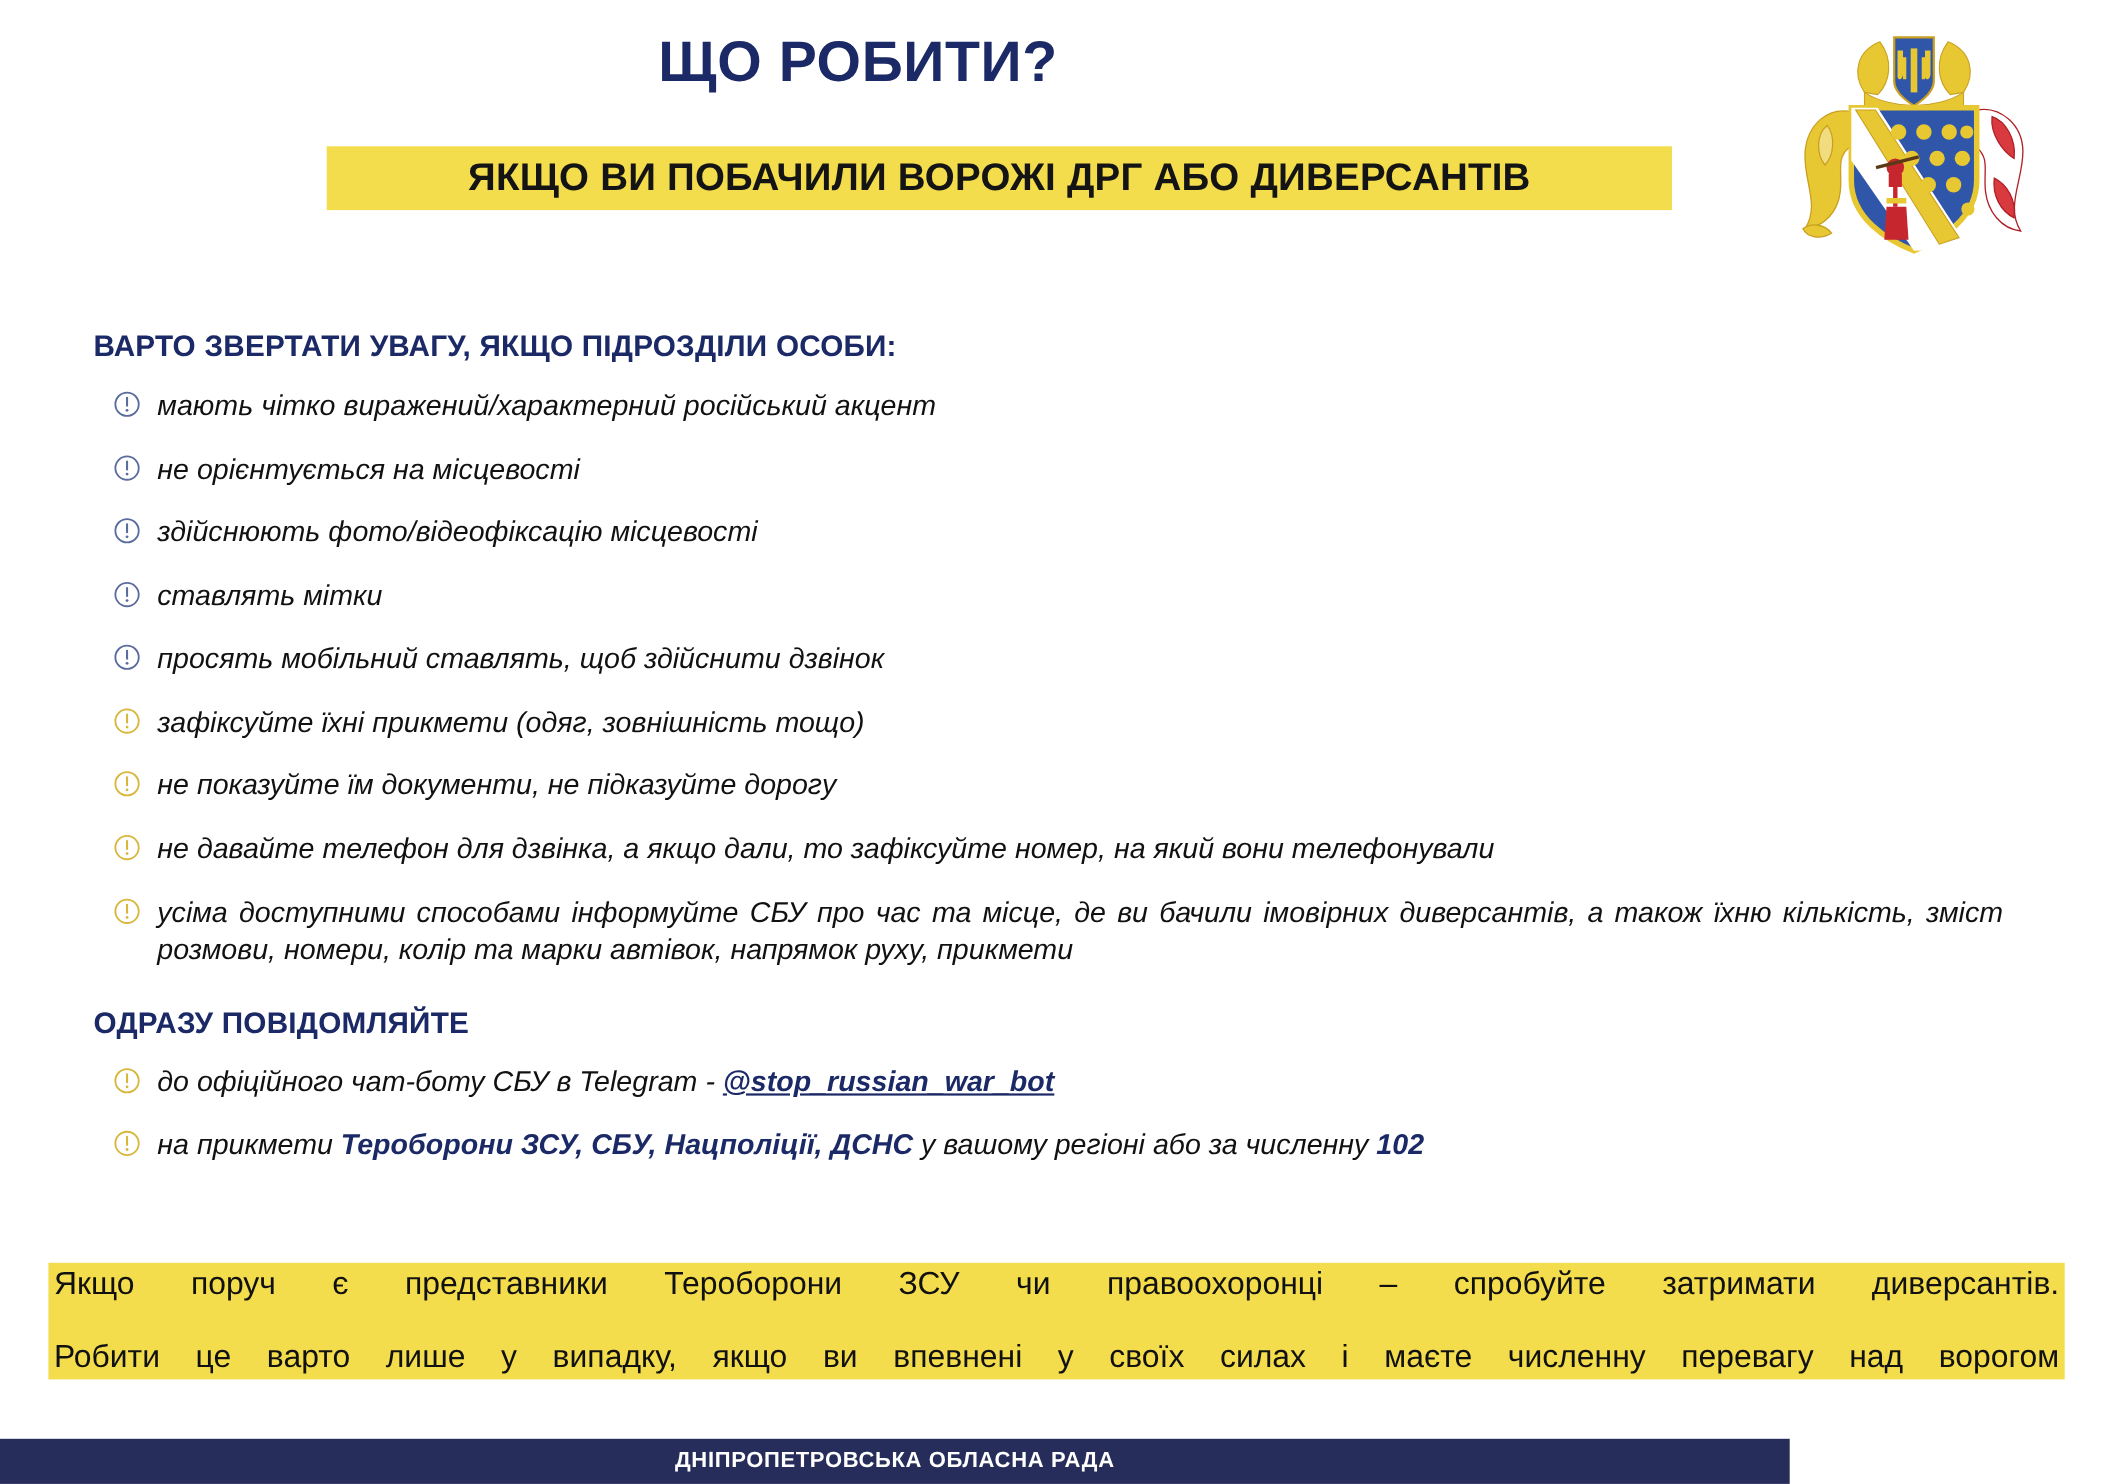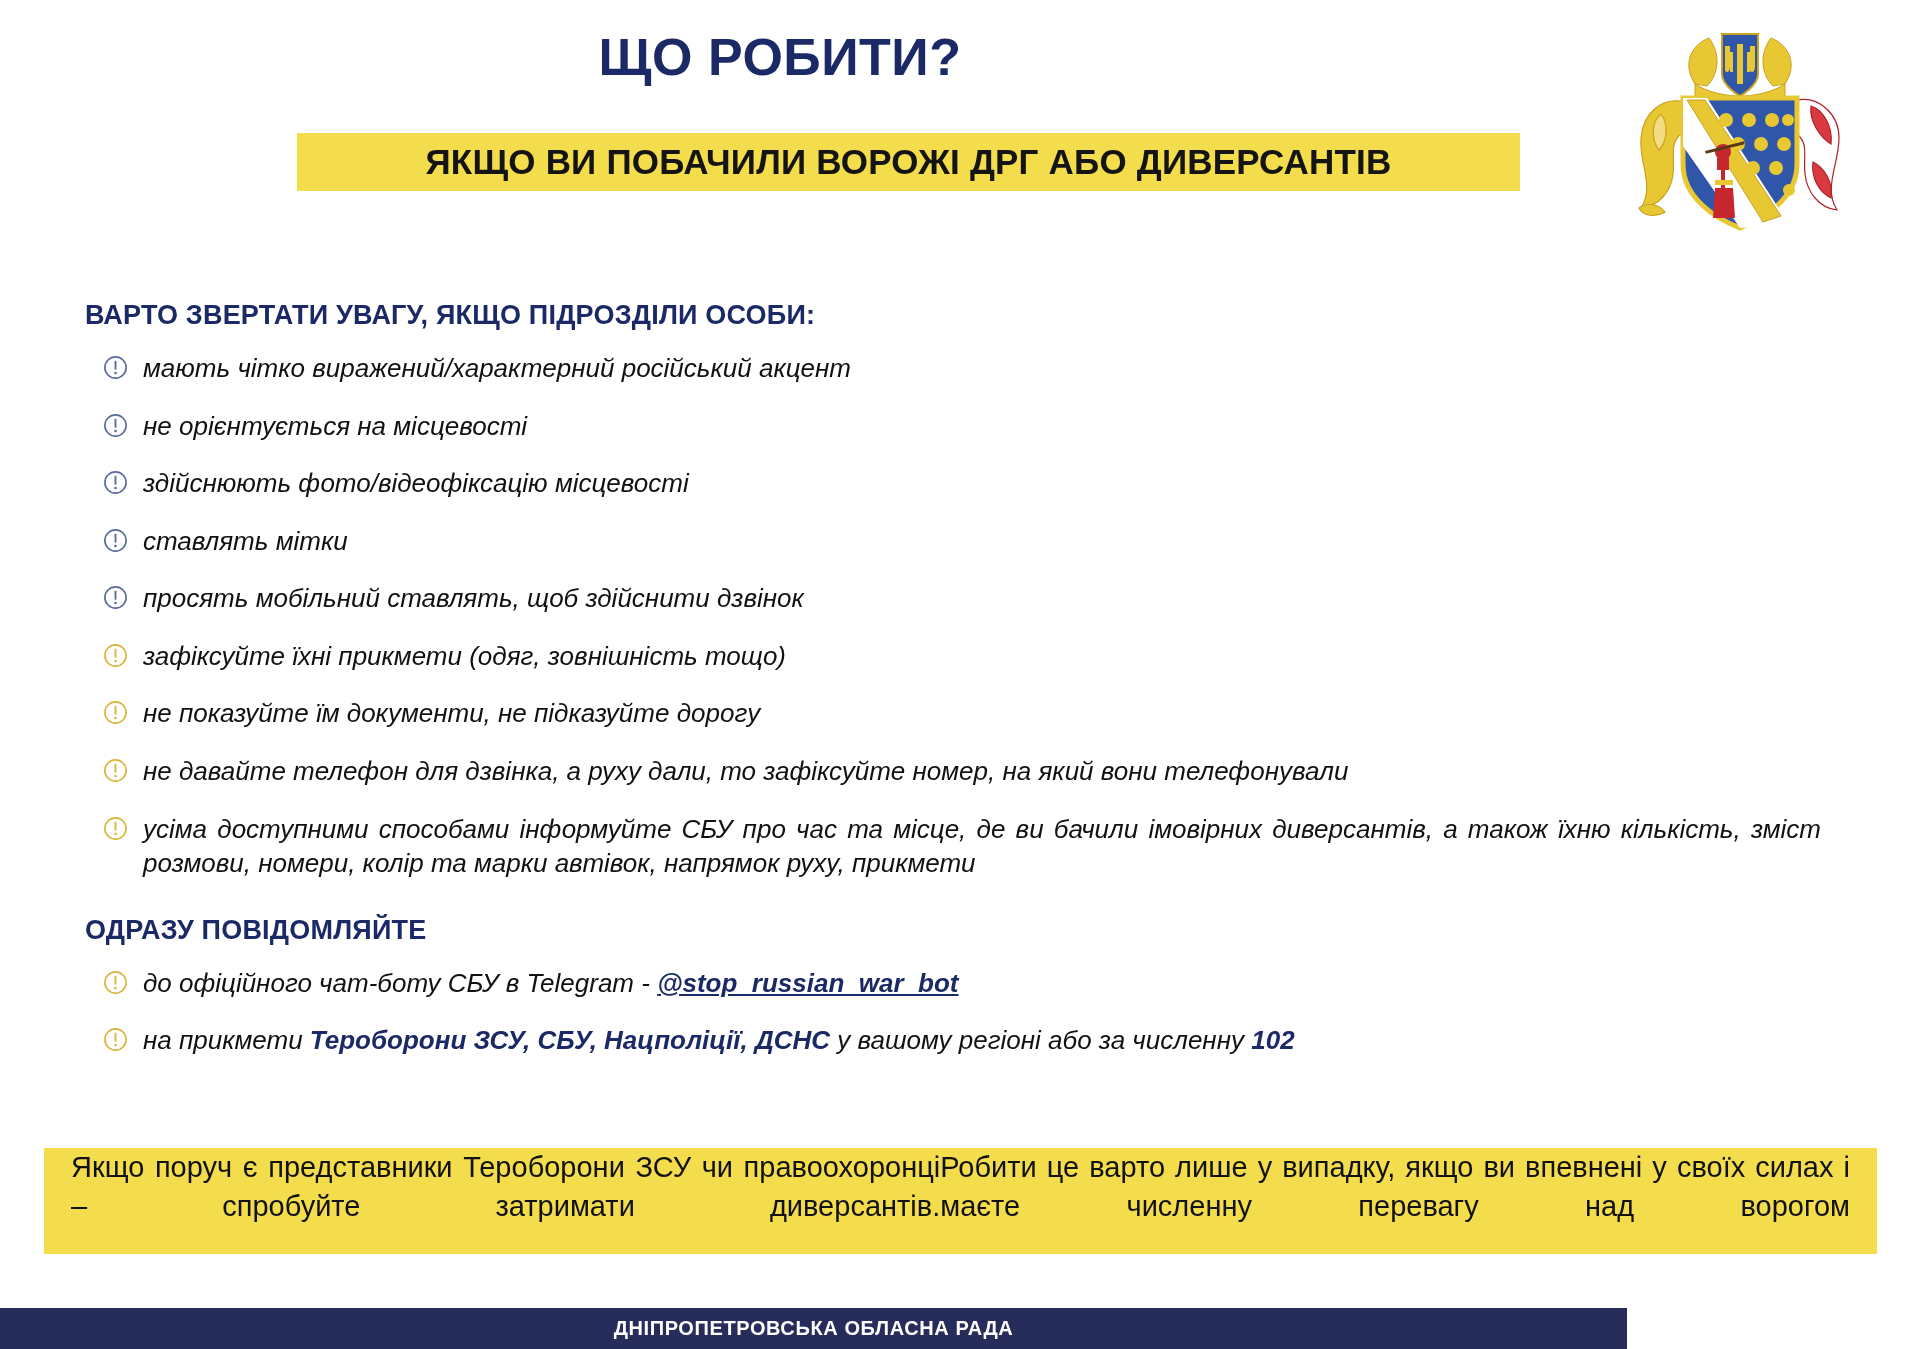--- a/index.html
+++ b/index.html
@@ -119,23 +119,23 @@
 
   
   .callout {
     position: absolute;
     left: 44px;
     top: 1148px;
     width: 1833px;
     height: 106px;
     background: #f4dd4c;
     display: flex;
-    flex-direction: row;
+    flex-direction: column;
     justify-content: space-between;
-    padding: 0 27px;
+    padding: 0 5px;
     box-sizing: border-box;
   }
   .callout .line {
     font-size: 29px;
     line-height: 1.36;
     color: #111111;
     text-align: justify;
     text-align-last: justify;
     white-space: normal;
   }
@@ -316,21 +316,21 @@
     </li>
 
     <li>
       <span class="bullet-icon">
         <svg viewBox="0 0 24 24">
             <circle cx="12" cy="12" r="10.2" fill="none" stroke="#d8b63a" stroke-width="1.6"></circle>
             <rect x="11.1" y="5.6" width="1.8" height="8.4" fill="#d8b63a"></rect>
             <circle cx="12" cy="17.3" r="1.25" fill="#d8b63a"></circle>
           </svg>
       </span>
-      <span>не давайте телефон для дзвінка, а руху дали, то зафіксуйте номер, на який вони телефонували</span>
+      <span>не давайте телефон для дзвінка, а якщо дали, то зафіксуйте номер, на який вони телефонували</span>
     </li>
 
     <li class="justified">
       <span class="bullet-icon">
         <svg viewBox="0 0 24 24">
             <circle cx="12" cy="12" r="10.2" fill="none" stroke="#d8b63a" stroke-width="1.6"></circle>
             <rect x="11.1" y="5.6" width="1.8" height="8.4" fill="#d8b63a"></rect>
             <circle cx="12" cy="17.3" r="1.25" fill="#d8b63a"></circle>
           </svg>
       </span>

